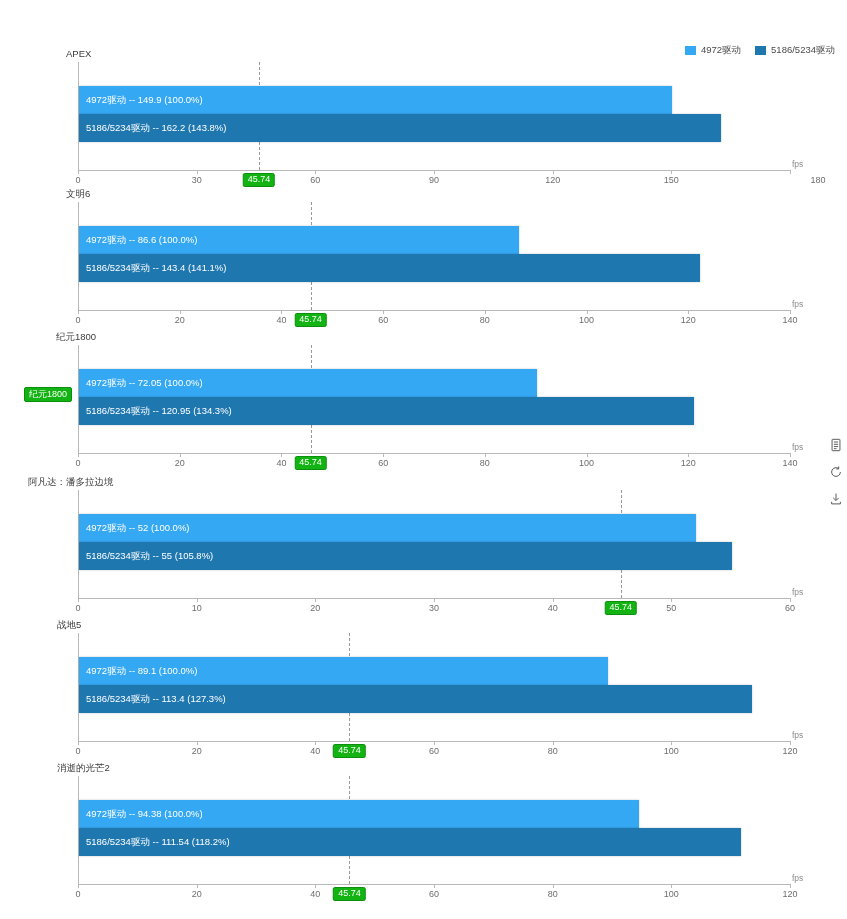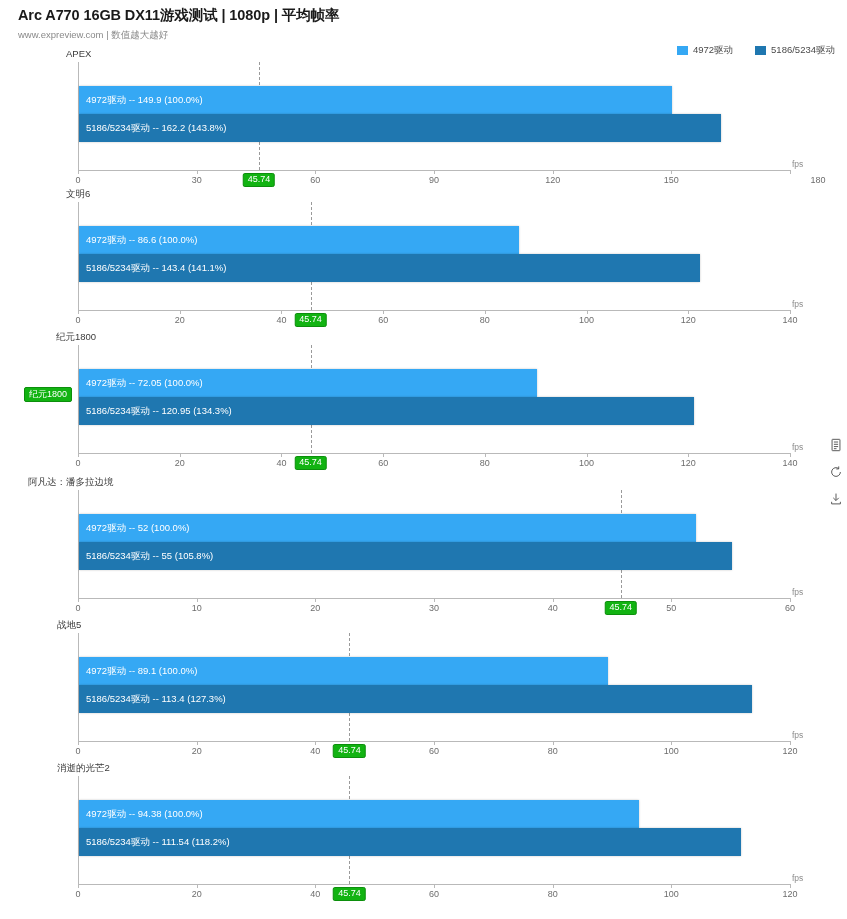--- a/index.html
+++ b/index.html
@@ -19,21 +19,21 @@
     letter-spacing: -0.1px; white-space: nowrap;
   }
   .subtitle {
     margin-top: 4px;
     font-size: 9.5px; color:#8a8a8a; white-space: nowrap;
   }
 
   
   .legend {
     position:absolute; right:12px; top:44px;
-    display:flex; align-items:center; gap:22px;
+    display:flex; align-items:center; gap:14px;
     font-size: 9.5px; color:#4a4a4a;
   }
   .legend-item { display:flex; align-items:center; gap:5px; }
   .legend-swatch { width:11px; height:9px; display:block; }
 
   
   .icon-rail {
     position:absolute; right:4px; top:438px;
     display:flex; flex-direction:column; align-items:center; gap:13px;
   }
@@ -106,24 +106,20 @@
     color:#ffffff; font-size:9px;
     padding:2px 4px; border-radius:2px;
     white-space:nowrap; line-height:1.05;
   }
 </style>
 </head>
 <body>
 
 <div id="page">
 
-  <div class="header">
-    <div class="title">Arc A770 16GB DX11游戏测试 | 1080p | 平均帧率</div>
-    <div class="subtitle">www.expreview.com | 数值越大越好</div>
-  </div>
 
   <div class="legend" id="legend">
       <div class="legend-item">
         <span class="legend-swatch" style="background: rgb(53, 168, 244);"></span>
         <span>4972驱动</span>
       </div>
       <div class="legend-item">
         <span class="legend-swatch" style="background: rgb(31, 119, 176);"></span>
         <span>5186/5234驱动</span>
       </div>

